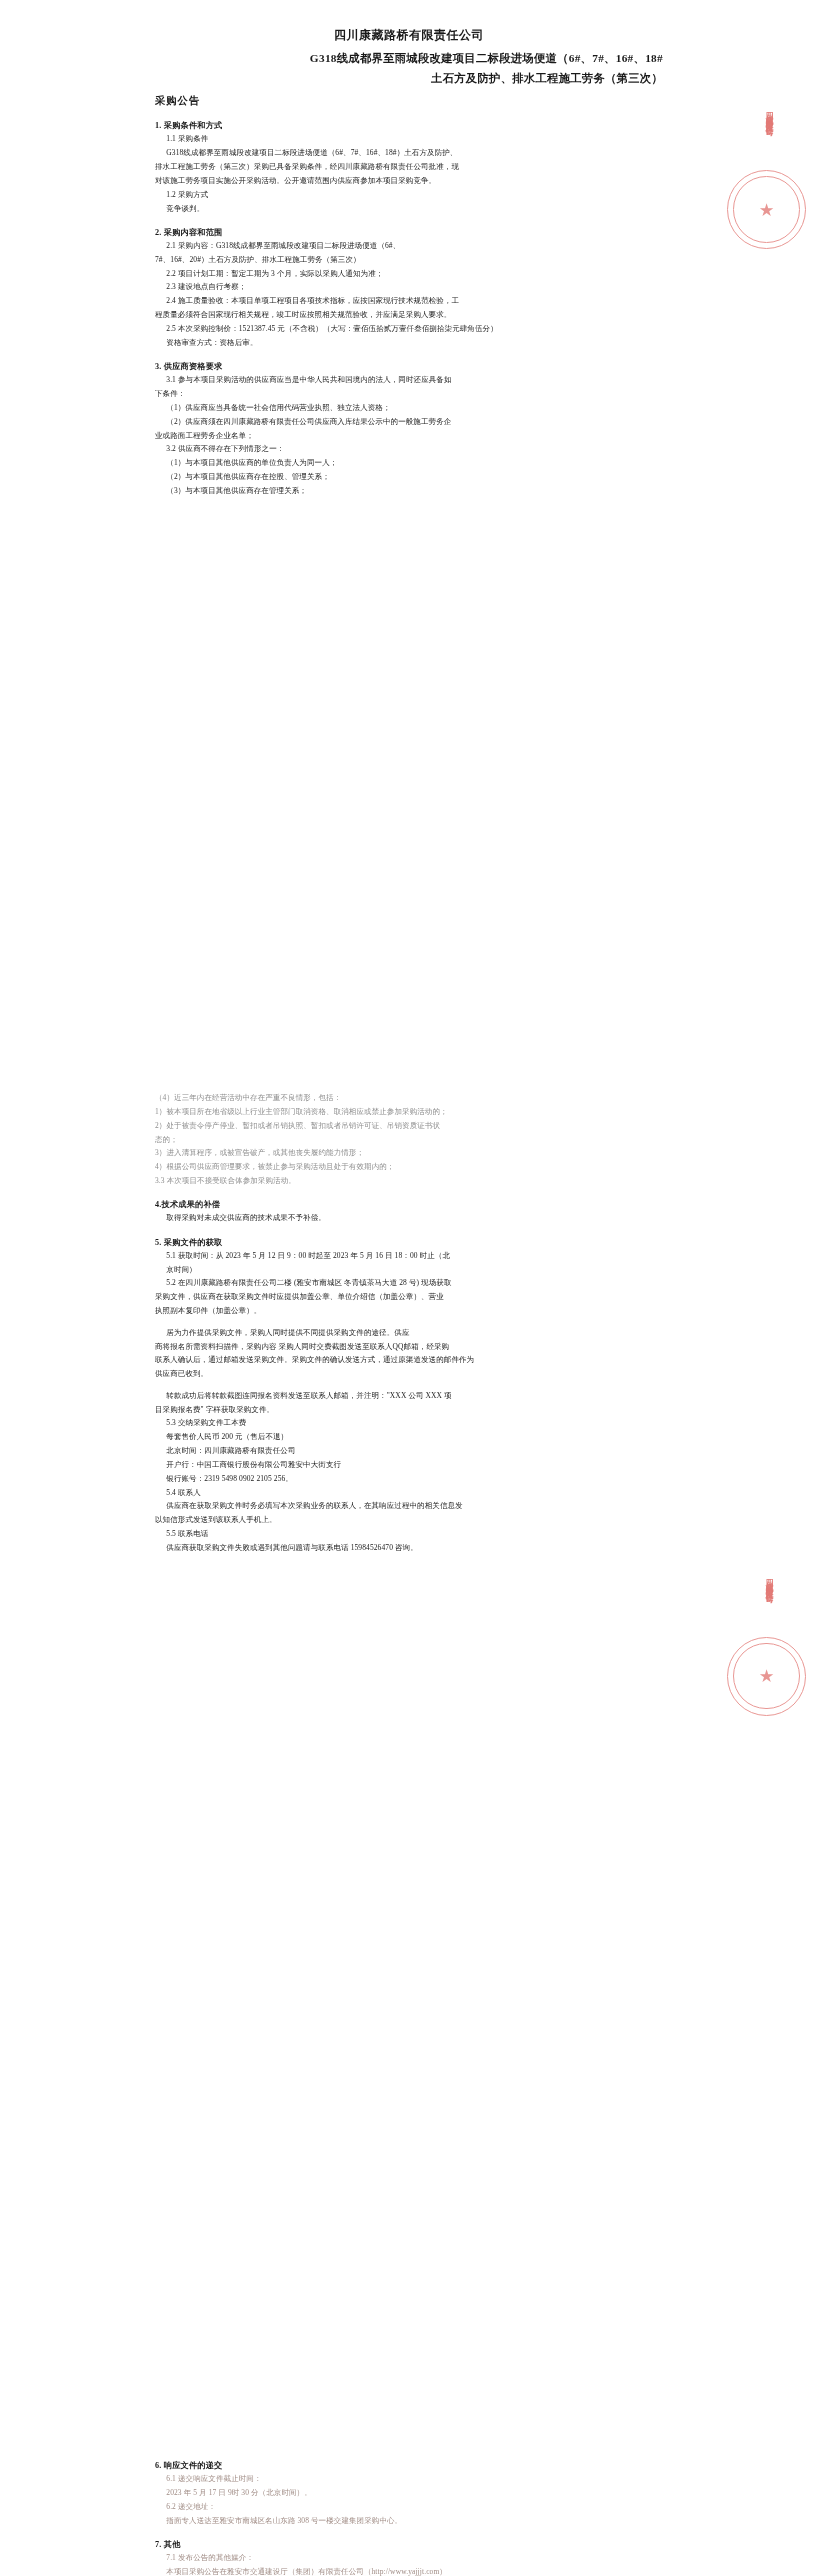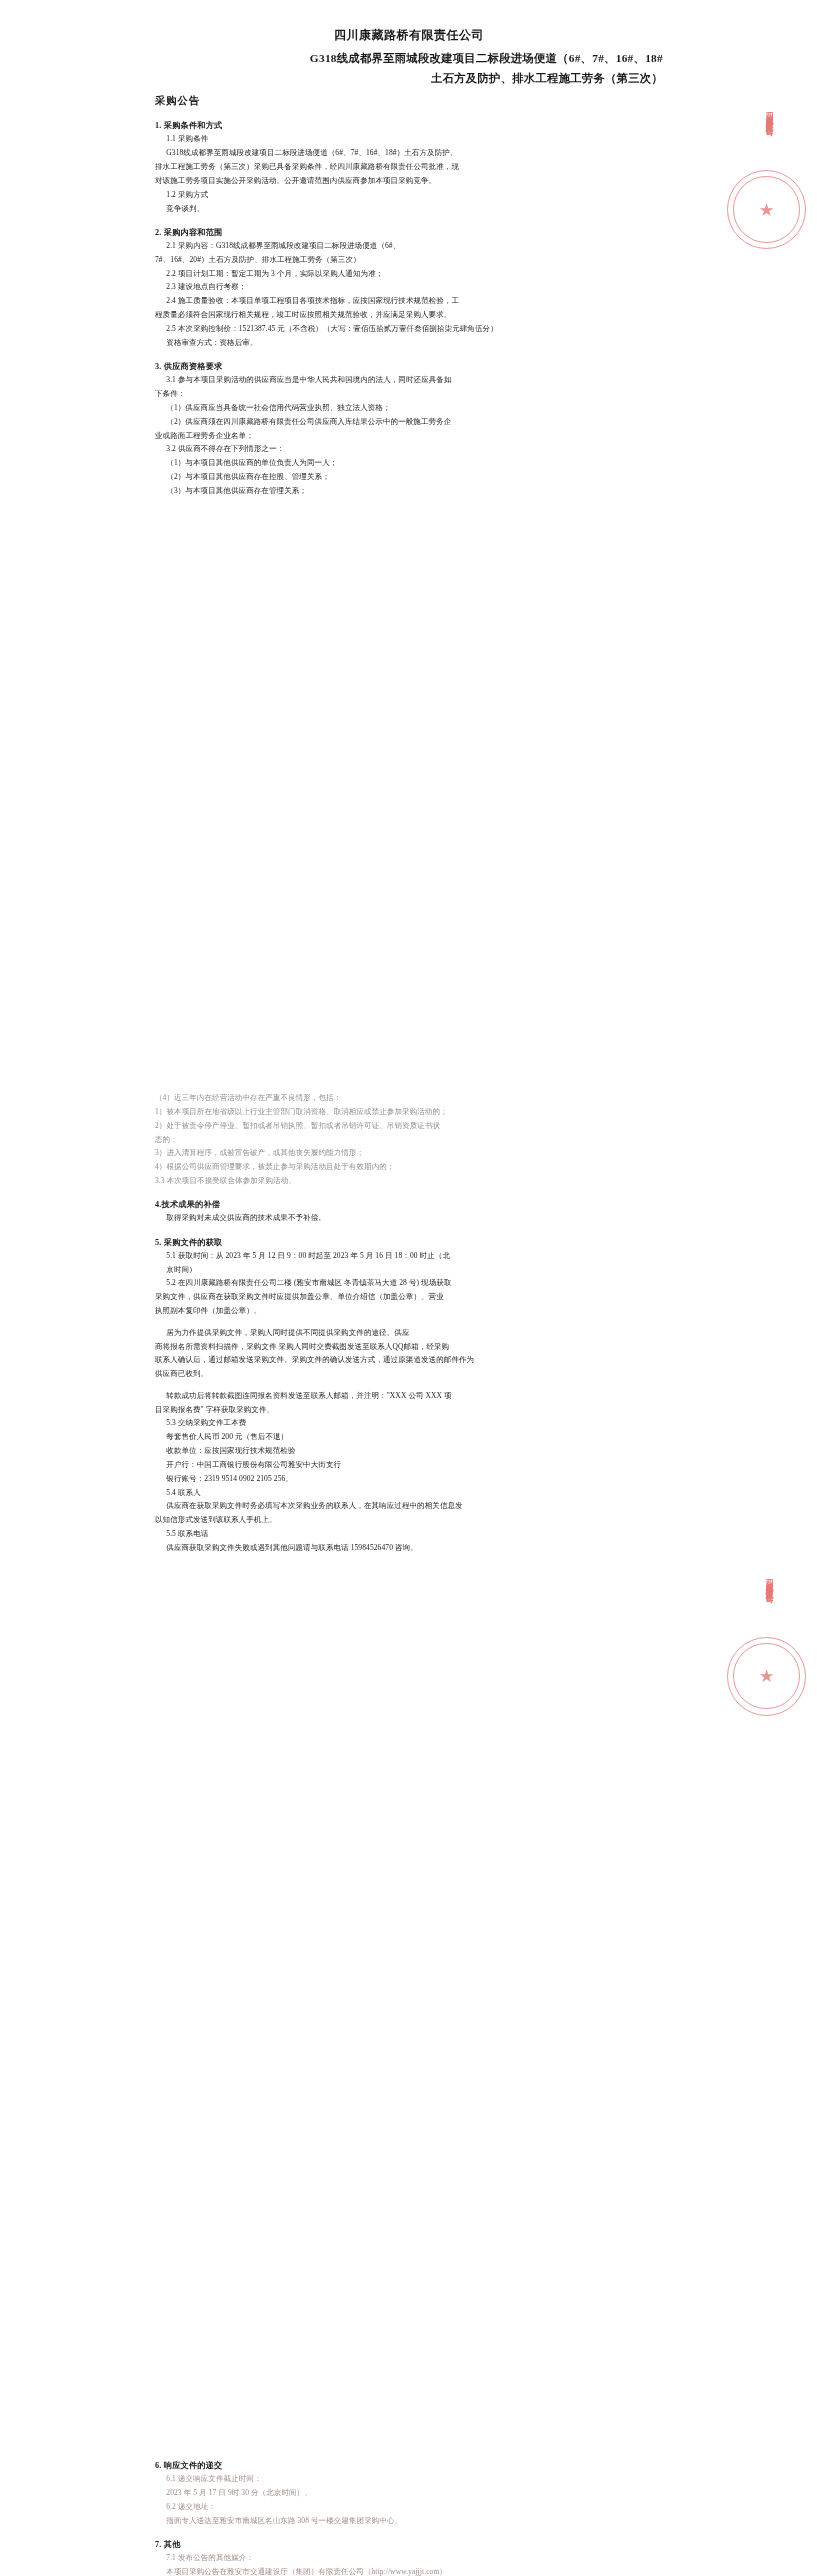--- a/index.html
+++ b/index.html
@@ -189,31 +189,31 @@
       <div class="p ind1">取得采购对未成交供应商的技术成果不予补偿。</div>
 
       <div class="sec-h">5. 采购文件的获取</div>
       <div class="p ind1">5.1 获取时间：从 2023 年 5 月 12 日 9：00 时起至 2023 年 5 月 16 日 18：00 时止（北</div>
       <div class="p ind1">京时间）</div>
       <div class="p ind1 u">5.2 在四川康藏路桥有限责任公司二楼 (雅安市南城区 冬青镇茶马大道 28 号) 现场获取</div>
       <div class="p">采购文件，供应商在获取采购文件时应提供加盖公章、单位介绍信（加盖公章）、营业</div>
       <div class="p">执照副本复印件（加盖公章）。</div>
       <div class="blank-line"></div>
       <div class="p ind1">居为力作提供采购文件，采购人同时提供不同提供采购文件的途径。供应</div>
-      <div class="p">商将报名所需资料扫描件，采购文件 采购人同时交费截图发送至联系人QQ邮箱，经采购</div>
+      <div class="p">商将报名所需资料扫描件，采购内容 采购人同时交费截图发送至联系人QQ邮箱，经采购</div>
       <div class="p">联系人确认后，通过邮箱发送采购文件。采购文件的确认发送方式，通过原渠道发送的邮件作为</div>
       <div class="p">供应商已收到。</div>
       <div class="blank-line"></div>
       <div class="p ind1">转款成功后将转款截图连同报名资料发送至联系人邮箱，并注明："XXX 公司 XXX 项</div>
       <div class="p">目采购报名费" 字样获取采购文件。</div>
       <div class="p ind1">5.3 交纳采购文件工本费</div>
       <div class="p ind1">每套售价人民币 200 元（售后不退）</div>
-      <div class="p ind1">收款单位：应按国家现行技术规范检验</div>
+      <div class="p ind1">北京时间：四川康藏路桥有限责任公司</div>
       <div class="p ind1">开户行：中国工商银行股份有限公司雅安中大街支行</div>
-      <div class="p ind1">银行账号：2319 9514 0902 2105 256。</div>
+      <div class="p ind1">银行账号：2319 5498 0902 2105 256。</div>
       <div class="p ind1">5.4 联系人</div>
       <div class="p ind1">供应商在获取采购文件时务必填写本次采购业务的联系人，在其响应过程中的相关信息发</div>
       <div class="p">以知信形式发送到该联系人手机上。</div>
       <div class="p ind1">5.5 联系电话</div>
       <div class="p ind1">供应商获取采购文件失败或遇到其他问题请与联系电话 15984526470 咨询。</div>
     </div>
   </div>
 
   <div class="sheet-gap"></div>
 

